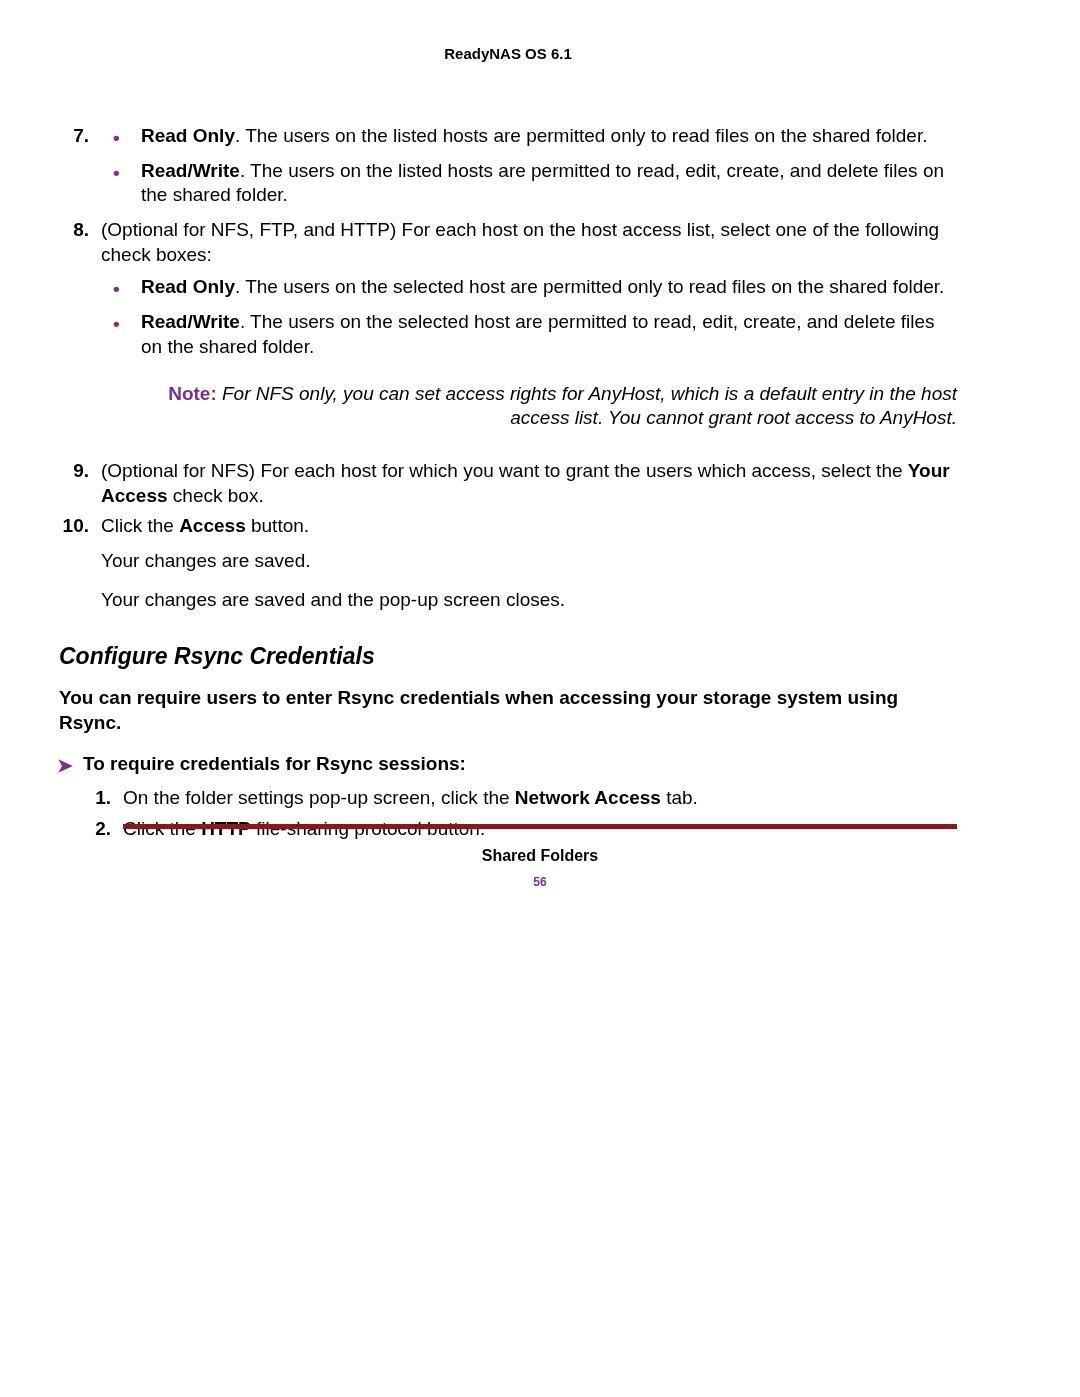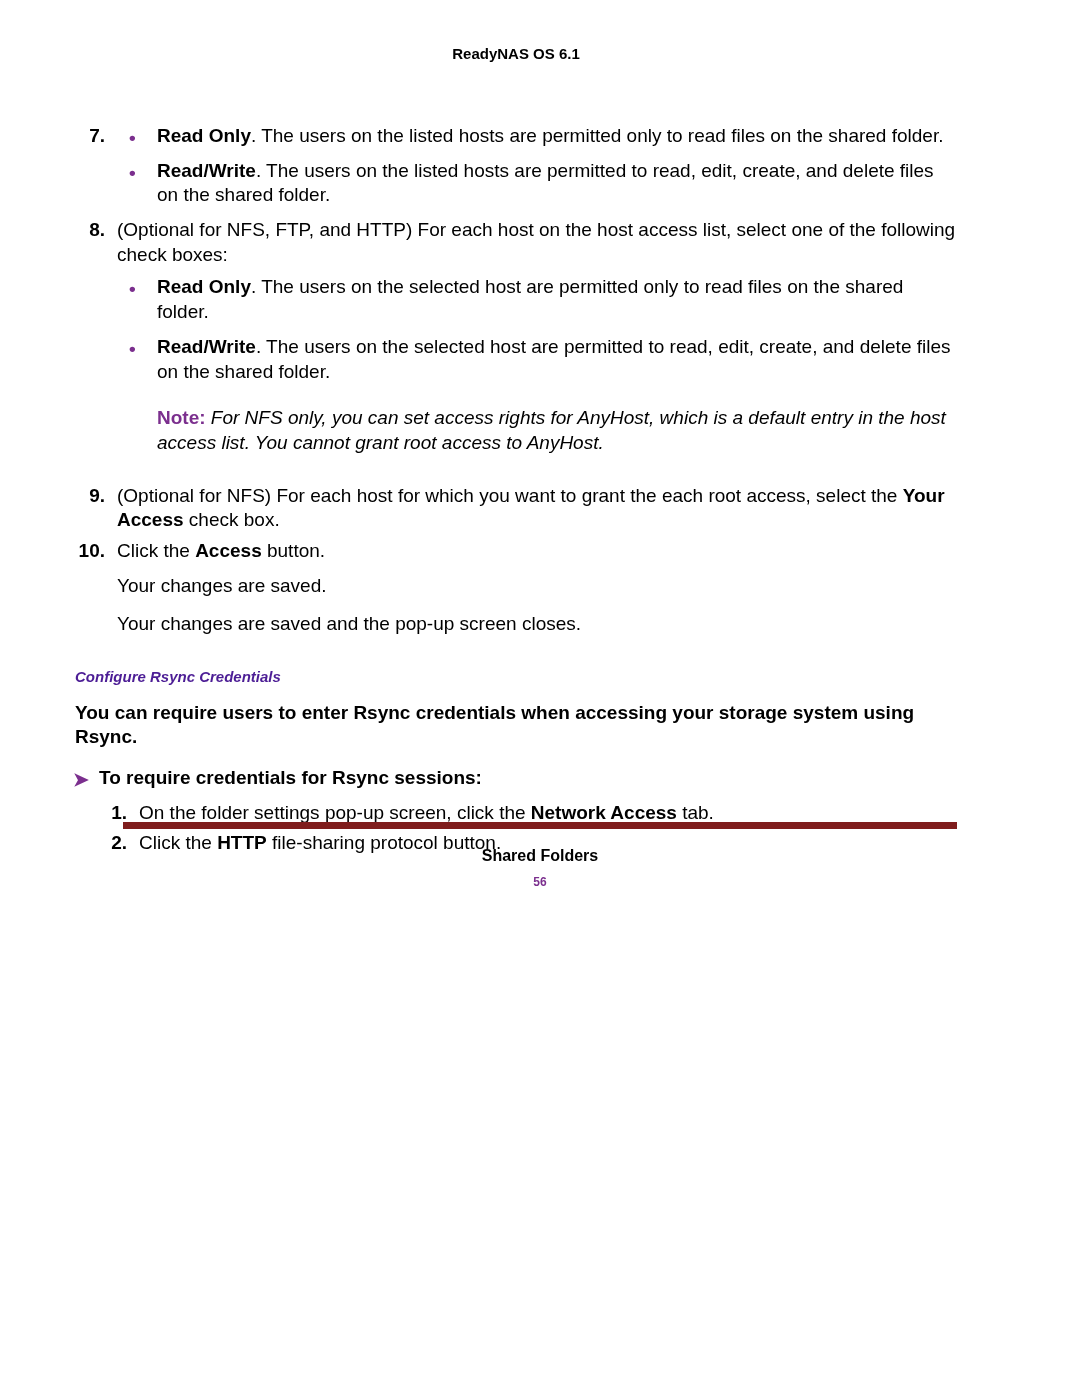--- a/index.html
+++ b/index.html
@@ -7,21 +7,21 @@
     padding: 0;
     background: #ffffff;
     font-family: Arial, Helvetica, sans-serif;
     color: #000;
   }
   .page {
     width: 1080px;
     height: 1054px;
     position: relative;
     box-sizing: border-box;
-    padding: 45px 123px 0 75px;
+    padding: 45px 123px 0 59px;
   }
   .running-header {
     text-align: center;
     font-size: 15px;
     font-weight: bold;
     margin-bottom: 62px;
   }
   .content {
     font-size: 19px;
     line-height: 1.3;
@@ -67,22 +67,22 @@
   }
   .note-label {
     color: #7b2f8e;
     font-weight: bold;
     font-style: normal;
   }
   .result {
     margin: 10px 0 14px 42px;
   }
   .h3 {
-    color: #4c1d95;
-    font-size: 15px;
+    color: #000000;
+    font-size: 23px;
     font-weight: bold;
     font-style: italic;
     margin: 30px 0 14px 0;
   }
   .para {
     margin: 0 0 16px 0;
     font-weight: bold;
   }
   .instr-head {
     font-weight: bold;
@@ -95,21 +95,21 @@
     left: -2px;
     top: 2px;
     color: #7b2f8e;
   }
   .b { font-weight: bold; }
   .footer {
     position: absolute;
     left: 123px;
     right: 123px;
     bottom: 165px;
-    border-top: 7px solid #7f1d1d;
+    border-top: 5px solid #7f1d1d;
   }
   .footer-text {
     text-align: center;
     font-size: 16px;
     font-weight: bold;
     margin-top: 18px;
   }
   .footer-page {
     text-align: center;
     font-size: 12px;
@@ -150,30 +150,30 @@
           <li>
             <span class="dot">•</span>
             <span class="b">Read Only</span><span>. The users on the selected host are permitted only to read files on the shared folder.</span>
           </li>
           <li>
             <span class="dot">•</span>
             <span class="b">Read/Write</span><span>. The users on the selected host are permitted to read, edit, create, and delete files on the shared folder.</span>
           </li>
         </ul>
 
-        <div class="note-block" style="padding-left:40px;">
+        <div class="note-block" style="padding-left:40px;text-align:right;">
           <span class="note-label">Note:</span>
           <span> </span>
           <span>For NFS only, you can set access rights for AnyHost, which is a default entry in the host access list. You cannot grant root access to AnyHost.</span>
         </div>
       </li>
 
       <li>
         <span class="num">9.</span>
-        <span>(Optional for NFS) For each host for which you want to grant the each root access, select the </span><span class="b">Your Access</span><span> check box.</span>
+        <span>(Optional for NFS) For each host for which you want to grant the users which access, select the </span><span class="b">Your Access</span><span> check box.</span>
       </li>
 
       <li>
         <span class="num">10.</span>
         <span>Click the </span><span class="b">Access</span><span> button.</span>
       </li>
     </ol>
     <div class="result">Your changes are saved.</div>
 
     <div class="result">Your changes are saved and the pop-up screen closes.</div>

